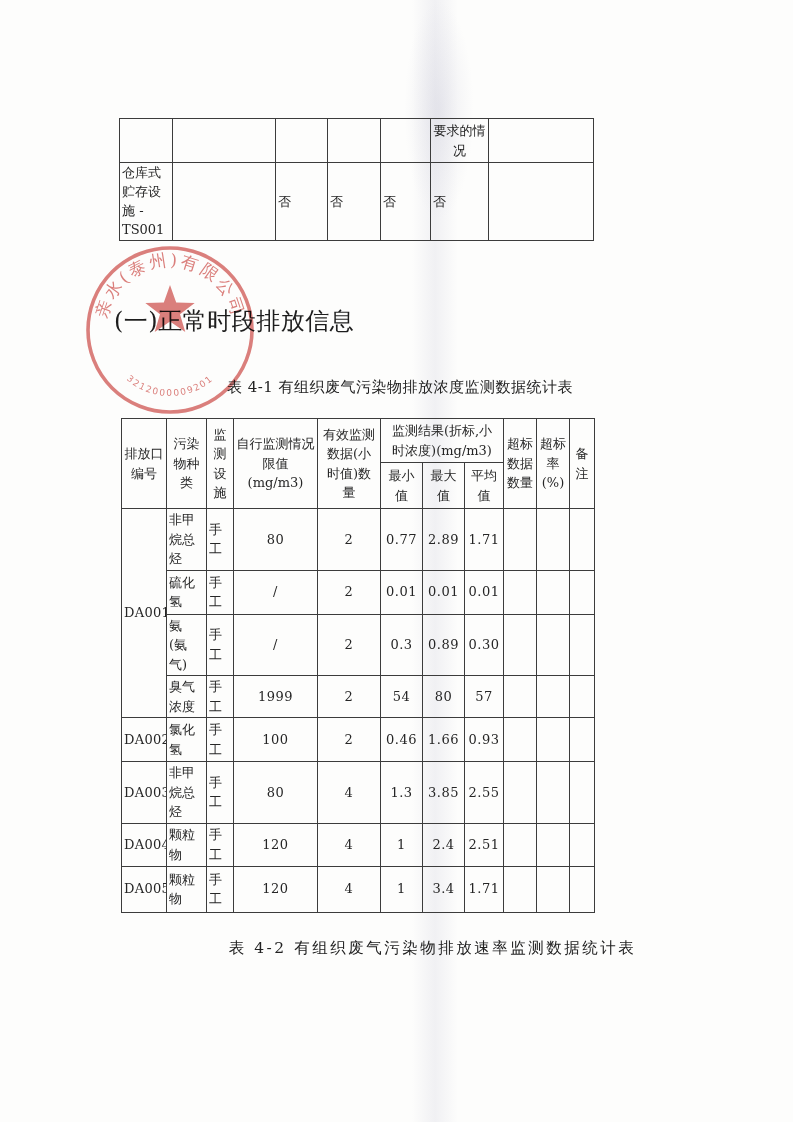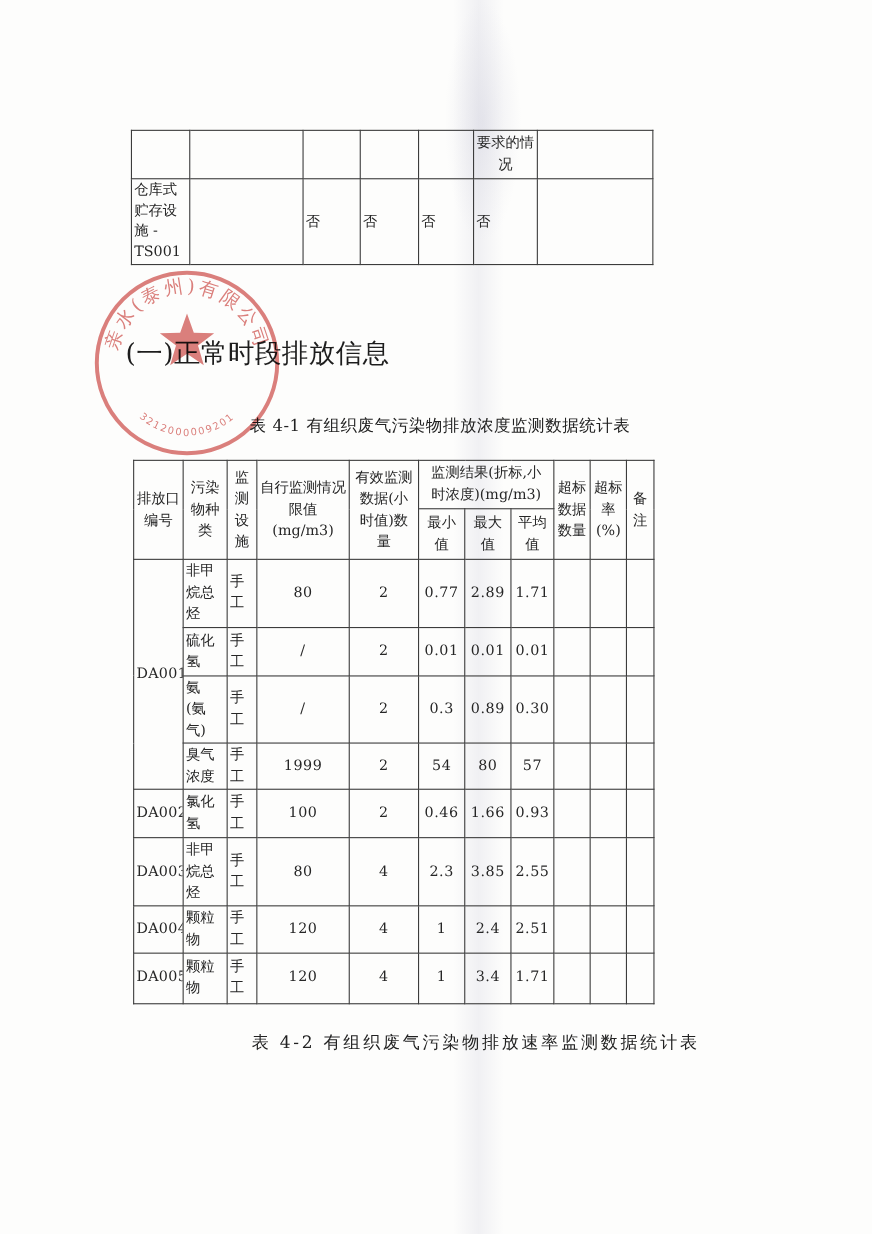--- a/index.html
+++ b/index.html
@@ -259,21 +259,21 @@
       </tr>
       <tr style="height:59px">
         <td class="outlet">DA003</td>
         <td class="lt">非甲
 烷总
 烃</td>
         <td class="lt">手
 工</td>
         <td class="num">80</td>
         <td class="num">4</td>
-        <td class="num">2.3</td>
+        <td class="num">1.3</td>
         <td class="num">3.85</td>
         <td class="num">2.55</td>
         <td></td>
         <td></td>
         <td></td>
       </tr>
       <tr style="height:43px">
         <td class="outlet">DA004</td>
         <td class="lt">颗粒
 物</td>

